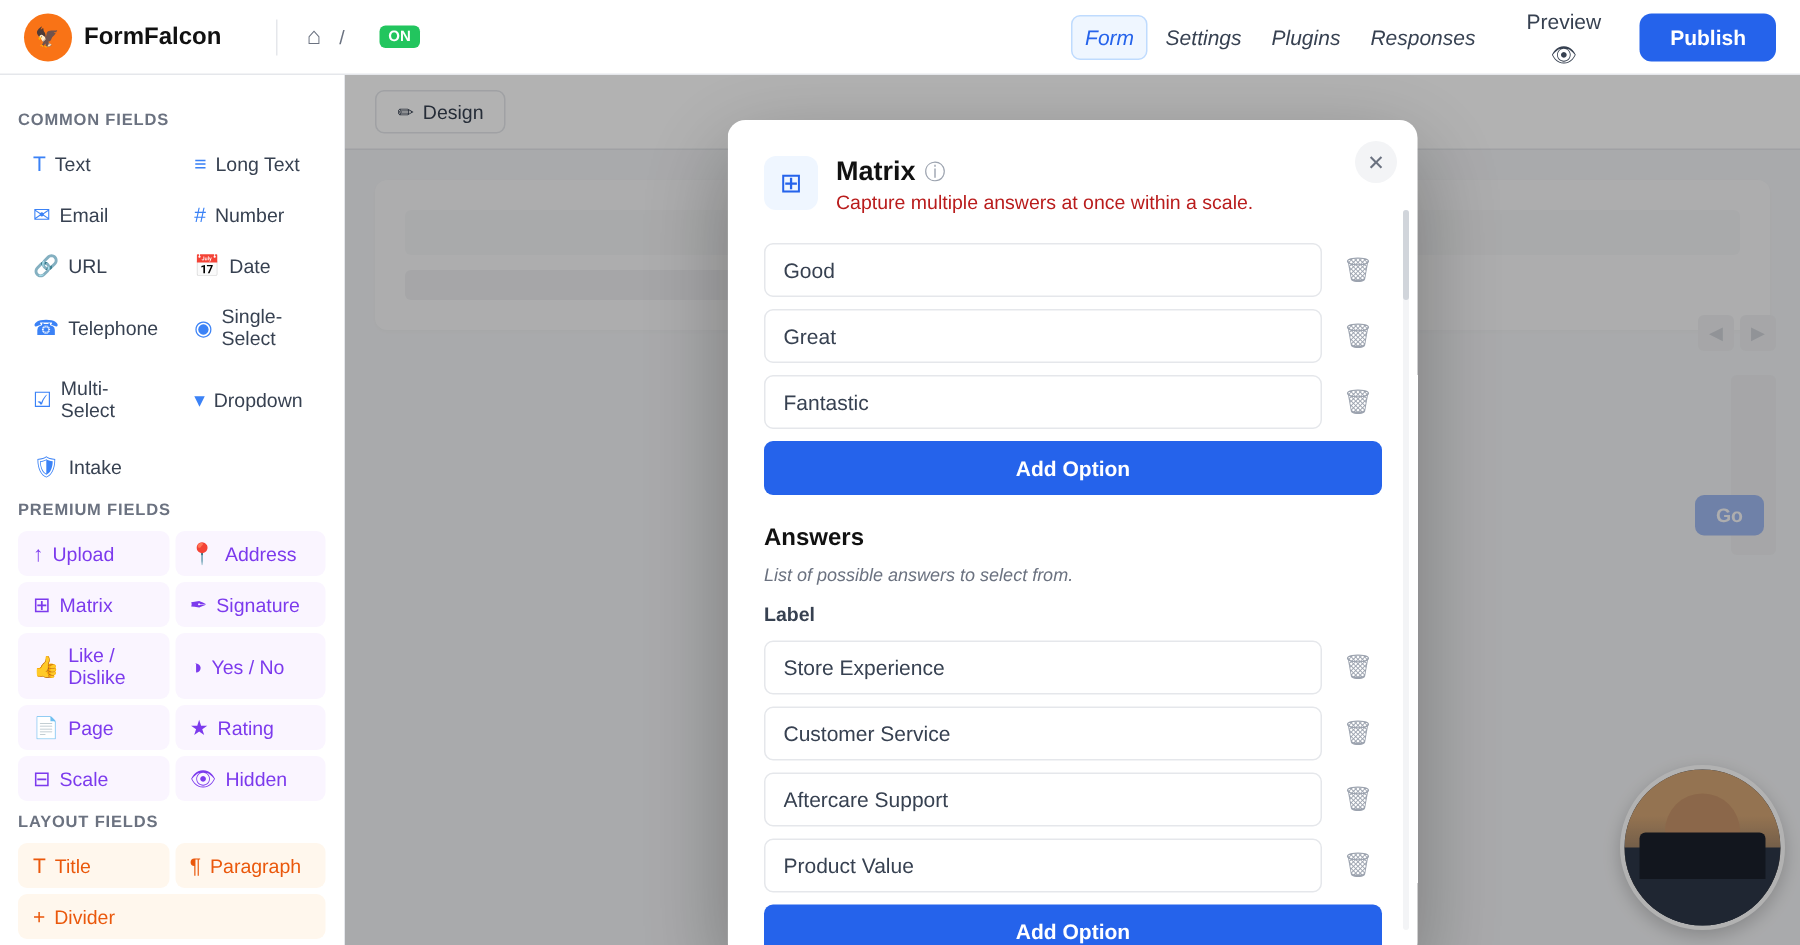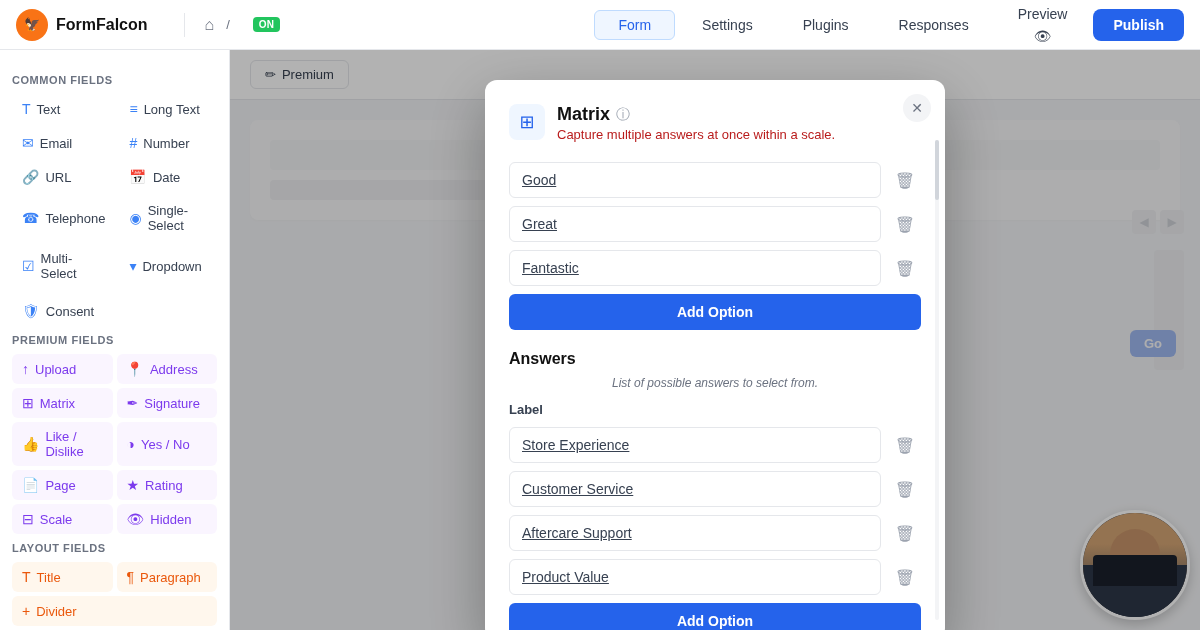--- a/index.html
+++ b/index.html
@@ -43,27 +43,28 @@
       border-radius: 4px;
       margin-left: 11px;
     }
     .nav-spacer { flex: 1; }
     .nav-tabs {
       display: flex;
       gap: 4px;
       align-items: center;
     }
     .nav-tab {
-      padding: 6px 23px;
+      padding: 6px 8px;
       border-radius: 6px;
       font-size: 14px;
       color: #374151;
       cursor: pointer;
       border: none;
       background: transparent;
+      font-style: italic;
     }
     .nav-tab.active {
       background: #eff6ff;
       color: #2563eb;
       border: 1px solid #bfdbfe;
     }
     .preview-btn {
       display: flex; align-items: center; gap: 6px;
       padding: 6px 14px;
       border-radius: 6px;
@@ -233,37 +234,36 @@
     .modal-scroll-thumb {
       position: absolute;
       top: 0;
       width: 4px;
       height: 60px;
       background: #d1d5db;
       border-radius: 2px;
     }
 
     .section-title { font-size: 16px; font-weight: 700; color: #111; margin-bottom: 8px; }
-    .section-subtitle { font-size: 12px; color: #6b7280; font-style: italic; margin-bottom: 12px; text-align: center; }
+    .section-subtitle { font-size: 12px; color: #6b7280; font-style: italic; margin-bottom: 12px; }
 
     .field-row {
       display: flex;
       align-items: center;
       gap: 8px;
       margin-bottom: 8px;
     }
     .field-input {
       flex: 1;
       border: 1px solid #e5e7eb;
       border-radius: 6px;
       padding: 9px 12px;
       font-size: 14px;
       color: #374151;
       outline: none;
-      text-decoration: underline;
     }
     .delete-btn {
       width: 32px; height: 32px;
       border: none;
       background: transparent;
       cursor: pointer;
       color: #9ca3af;
       font-size: 16px;
       display: flex; align-items: center; justify-content: center;
       border-radius: 4px;
@@ -393,21 +393,21 @@
         <span class="si-icon blue">☑</span>
         <span>Multi-Select</span>
       </div>
       <div class="sidebar-item">
         <span class="si-icon blue">▾</span>
         <span>Dropdown</span>
       </div>
     </div>
     <div class="sidebar-item" style="grid-column: span 2;">
       <span class="si-icon blue">🛡</span>
-      <span>Consent</span>
+      <span>Intake</span>
     </div>
 
     <div class="sidebar-section-title">Premium Fields</div>
     <div class="sidebar-grid">
       <div class="sidebar-item premium">
         <span class="si-icon purple">↑</span>
         <span>Upload</span>
       </div>
       <div class="sidebar-item premium">
         <span class="si-icon purple">📍</span>
@@ -462,21 +462,21 @@
         <span>Divider</span>
       </div>
     </div>
   </div>
 
   <div class="content-area">
 
     <div class="design-bar">
       <button class="design-btn">
         <span>✏</span>
-        <span>Premium</span>
+        <span>Design</span>
       </button>
     </div>
 
     <div class="bg-form" style="opacity:0.4;">
       <div class="bg-form-card">
         <div style="height:30px;background:#f3f4f6;border-radius:4px;margin-bottom:10px;"></div>
         <div style="height:20px;background:#e5e7eb;border-radius:4px;width:60%;"></div>
       </div>
       <div style="position:absolute;right:16px;top:160px;display:flex;gap:4px;">
         <div style="width:24px;height:24px;background:#e5e7eb;border-radius:4px;display:flex;align-items:center;justify-content:center;color:#9ca3af;font-size:12px;">◀</div>

